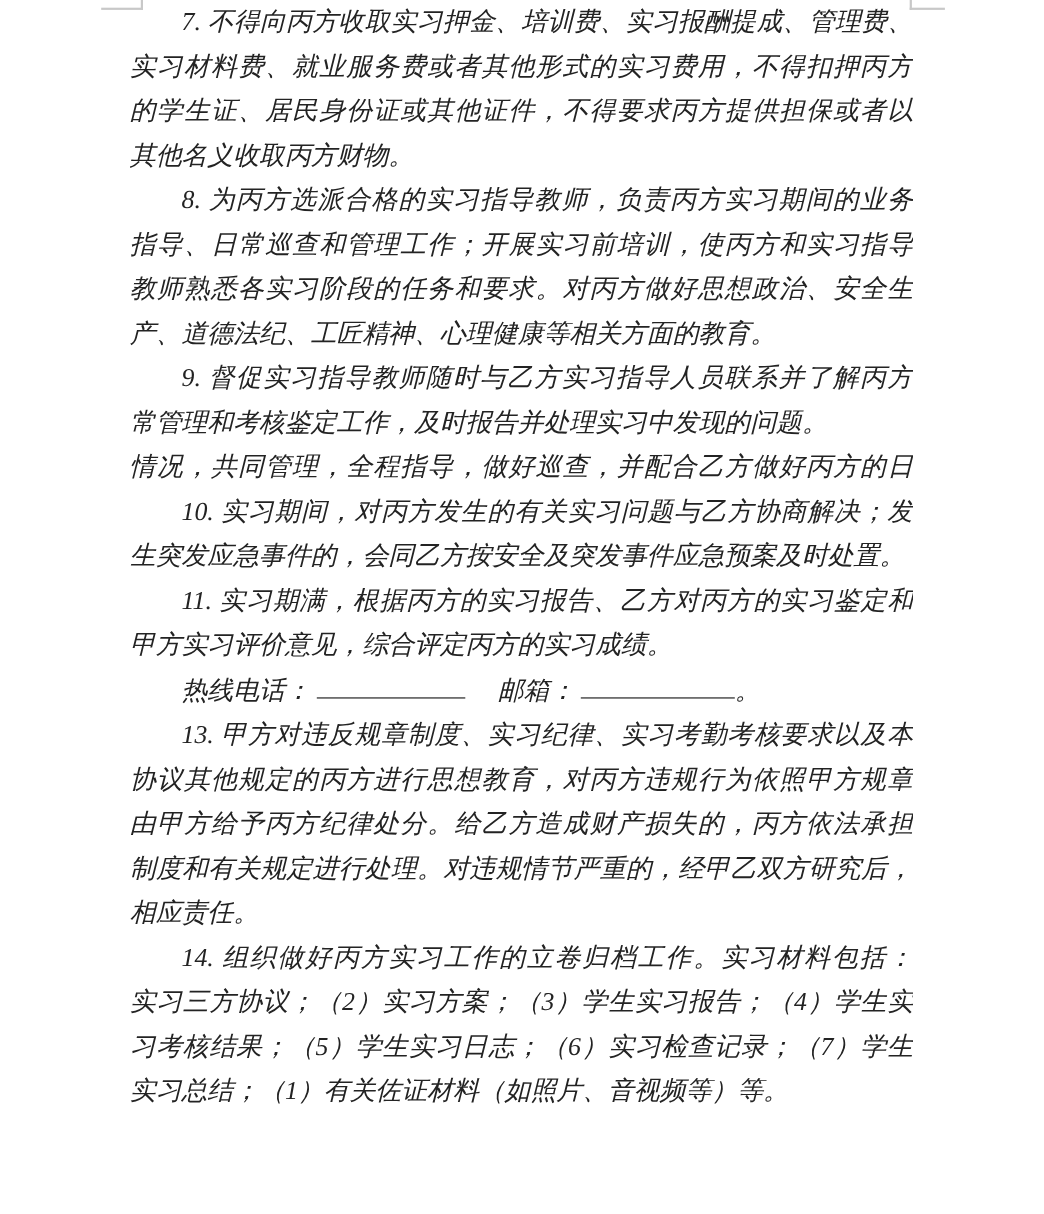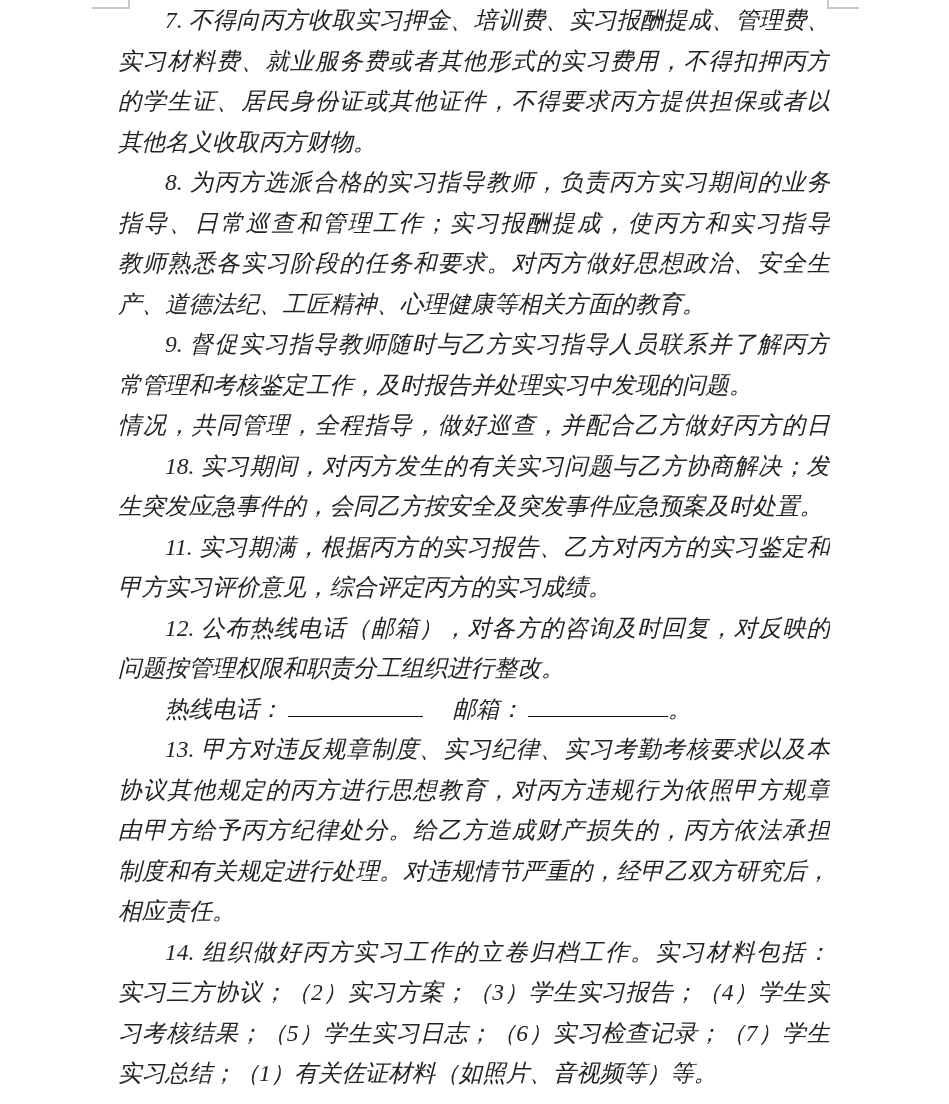--- a/index.html
+++ b/index.html
@@ -59,40 +59,36 @@
   <div class="crop-mark right"></div>
   <div class="content">
       <div class="paragraph">
         <div class="line first">7. 不得向丙方收取实习押金、培训费、实习报酬提成、管理费、</div>
         <div class="line">实习材料费、就业服务费或者其他形式的实习费用，不得扣押丙方</div>
         <div class="line">的学生证、居民身份证或其他证件，不得要求丙方提供担保或者以</div>
         <div class="line last">其他名义收取丙方财物。</div>
       </div>
       <div class="paragraph">
         <div class="line first">8. 为丙方选派合格的实习指导教师，负责丙方实习期间的业务</div>
-        <div class="line">指导、日常巡查和管理工作；实习报酬提成，使丙方和实习指导</div>
+        <div class="line">指导、日常巡查和管理工作；开展实习前培训，使丙方和实习指导</div>
         <div class="line">教师熟悉各实习阶段的任务和要求。对丙方做好思想政治、安全生</div>
         <div class="line last">产、道德法纪、工匠精神、心理健康等相关方面的教育。</div>
       </div>
       <div class="paragraph">
         <div class="line first">9. 督促实习指导教师随时与乙方实习指导人员联系并了解丙方</div>
         <div class="line last">常管理和考核鉴定工作，及时报告并处理实习中发现的问题。</div>
         <div class="line">情况，共同管理，全程指导，做好巡查，并配合乙方做好丙方的日</div>
       </div>
       <div class="paragraph">
-        <div class="line first">18. 实习期间，对丙方发生的有关实习问题与乙方协商解决；发</div>
+        <div class="line first">10. 实习期间，对丙方发生的有关实习问题与乙方协商解决；发</div>
         <div class="line last">生突发应急事件的，会同乙方按安全及突发事件应急预案及时处置。</div>
       </div>
       <div class="paragraph">
         <div class="line first">11. 实习期满，根据丙方的实习报告、乙方对丙方的实习鉴定和</div>
         <div class="line last">甲方实习评价意见，综合评定丙方的实习成绩。</div>
-      </div>
-      <div class="paragraph">
-        <div class="line first">12. 公布热线电话（邮箱），对各方的咨询及时回复，对反映的</div>
-        <div class="line last">问题按管理权限和职责分工组织进行整改。</div>
       </div>
       <div class="paragraph">
         <div class="line first last fillin"><span>热线电话：</span><span class="blank phone"></span><span class="lbl-email">邮箱：</span><span class="blank email"></span><span>。</span></div>
       </div>
       <div class="paragraph">
         <div class="line first">13. 甲方对违反规章制度、实习纪律、实习考勤考核要求以及本</div>
         <div class="line">协议其他规定的丙方进行思想教育，对丙方违规行为依照甲方规章</div>
         <div class="line">由甲方给予丙方纪律处分。给乙方造成财产损失的，丙方依法承担</div>
         <div class="line">制度和有关规定进行处理。对违规情节严重的，经甲乙双方研究后，</div>
         <div class="line last">相应责任。</div>

